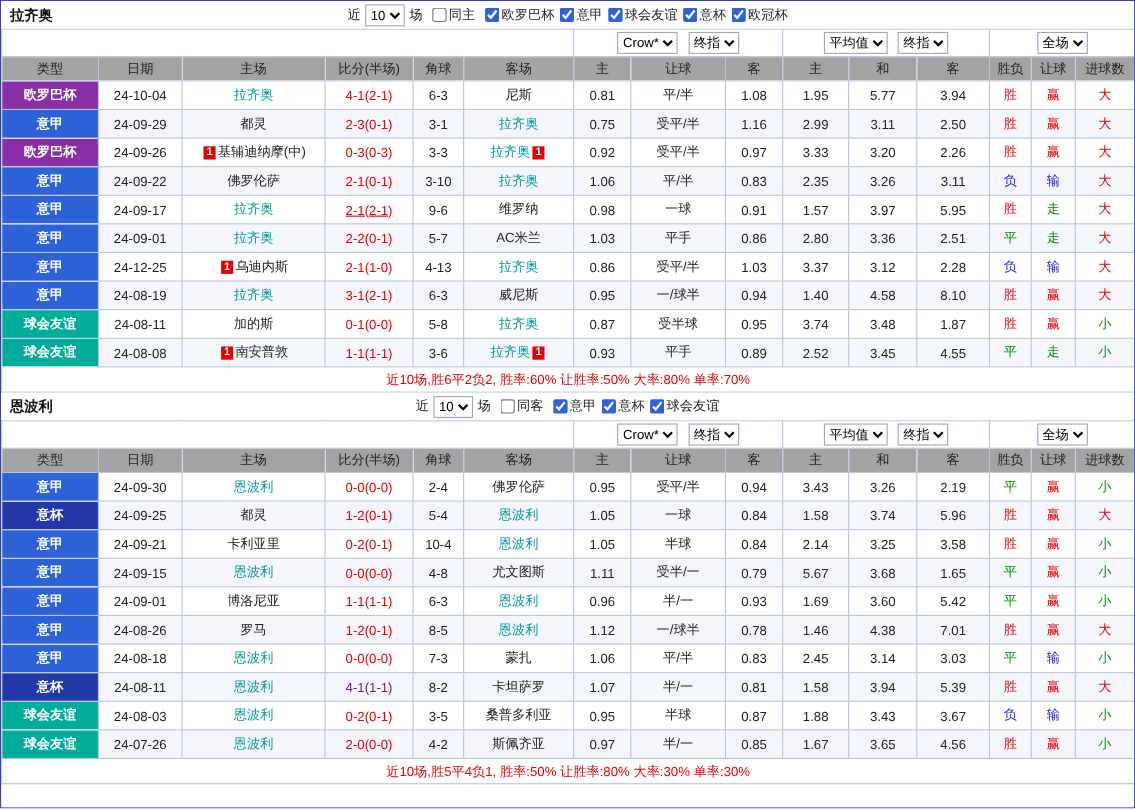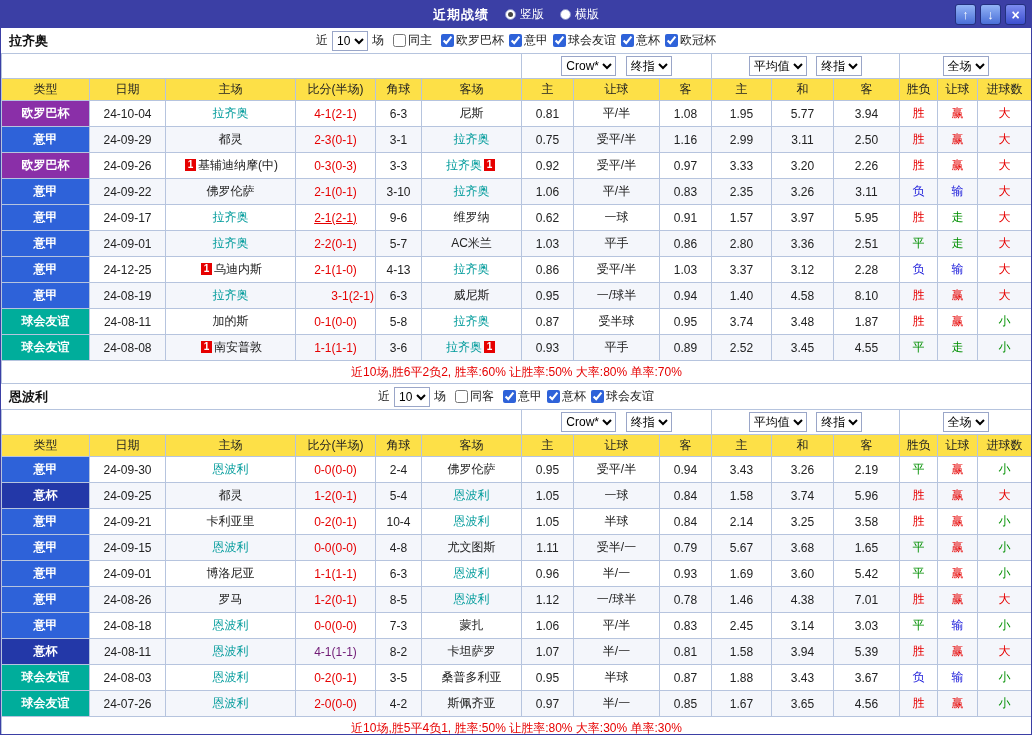--- a/index.html
+++ b/index.html
@@ -24,49 +24,31 @@
   .filters select,.selcell select{font-size:12px;height:20px;border:1px solid #9aa6c8;background:#fff}
   .cb{display:inline-flex;align-items:center;margin-left:5px;cursor:pointer}
   .cb input{width:13px;height:13px;margin:0 2px 0 0;accent-color:#2e62d9}
 
   
   table.results{border-collapse:collapse;table-layout:fixed;width:1030px;font-size:12px}
   .results th,.results td{border:1px solid #b6c4de;text-align:center;white-space:nowrap;overflow:hidden;padding:0 1px}
   .results thead tr.selects-row th{background:#fff;height:24px}
   .results thead tr.selects-row th.blank{border-bottom:1px solid #b6c4de}
   .selcell select{margin:0 3px}
-  .results thead tr.labels-row th{background:#fde047;font-weight:normal;height:21px;color:#222}
+  .results thead tr.labels-row th{background:#a3a3a3;font-weight:normal;height:21px;color:#222}
   .results tbody tr{height:26px}
   .results tbody tr:nth-child(even) td{background:#f4f6fb}
   .results tfoot td{height:22px;color:#e60000;background:#fff;border-top:1px solid #b6c4de}
   .redcard{display:inline-block;background:#e60000;color:#fff;font-size:10px;font-weight:bold;line-height:12px;width:11px;height:12px;margin:0 2px;vertical-align:1px}
 </style>
 </head>
 <body>
 
 <div class="window">
 
-  <div class="titlebar">
-    <div class="title-group">
-      <span class="win-title">近期战绩</span>
-      <span class="radio">
-        <span class="rdo checked"></span>
-        <span>竖版</span>
-      </span>
-      <span class="radio">
-        <span class="rdo"></span>
-        <span>横版</span>
-      </span>
-    </div>
-    <div class="win-buttons">
-      <button class="wbtn"><span>↑</span></button>
-      <button class="wbtn"><span>↓</span></button>
-      <button class="wbtn close"><span>×</span></button>
-    </div>
-  </div>
 
   <div class="section">
     <div class="section-head">
       <span class="team-name">拉齐奥</span>
       <div class="filters">
         <span>近</span>
         <select><option>10</option></select>
         <span>场</span>
         <label class="cb">
           <input type="checkbox" style="">
@@ -211,21 +193,21 @@
             <td style="color: rgb(26, 26, 218);">输</td>
             <td style="color: rgb(230, 0, 0);">大</td>
           </tr>
           <tr>
             <td style="background: rgb(46, 98, 217); color: rgb(255, 255, 255); font-weight: bold;">意甲</td>
             <td>24-09-17</td>
             <td><span style="color: rgb(0, 155, 155);">拉齐奥</span></td>
             <td style="color: rgb(230, 0, 0); text-decoration: underline;">2-1(2-1)</td>
             <td>9-6</td>
             <td><span>维罗纳</span></td>
-            <td>0.62</td>
+            <td>0.98</td>
             <td>一球</td>
             <td>0.91</td>
             <td>1.57</td>
             <td>3.97</td>
             <td>5.95</td>
             <td style="color: rgb(230, 0, 0);">胜</td>
             <td style="color: rgb(0, 143, 0);">走</td>
             <td style="color: rgb(230, 0, 0);">大</td>
           </tr>
           <tr>
@@ -259,21 +241,21 @@
             <td>3.12</td>
             <td>2.28</td>
             <td style="color: rgb(26, 26, 218);">负</td>
             <td style="color: rgb(26, 26, 218);">输</td>
             <td style="color: rgb(230, 0, 0);">大</td>
           </tr>
           <tr>
             <td style="background: rgb(46, 98, 217); color: rgb(255, 255, 255); font-weight: bold;">意甲</td>
             <td>24-08-19</td>
             <td><span style="color: rgb(0, 155, 155);">拉齐奥</span></td>
-            <td style="color: rgb(230, 0, 0); text-align: right;">3-1(2-1)</td>
+            <td style="color: rgb(230, 0, 0);">3-1(2-1)</td>
             <td>6-3</td>
             <td><span>威尼斯</span></td>
             <td>0.95</td>
             <td>一/球半</td>
             <td>0.94</td>
             <td>1.40</td>
             <td>4.58</td>
             <td>8.10</td>
             <td style="color: rgb(230, 0, 0);">胜</td>
             <td style="color: rgb(230, 0, 0);">赢</td>

